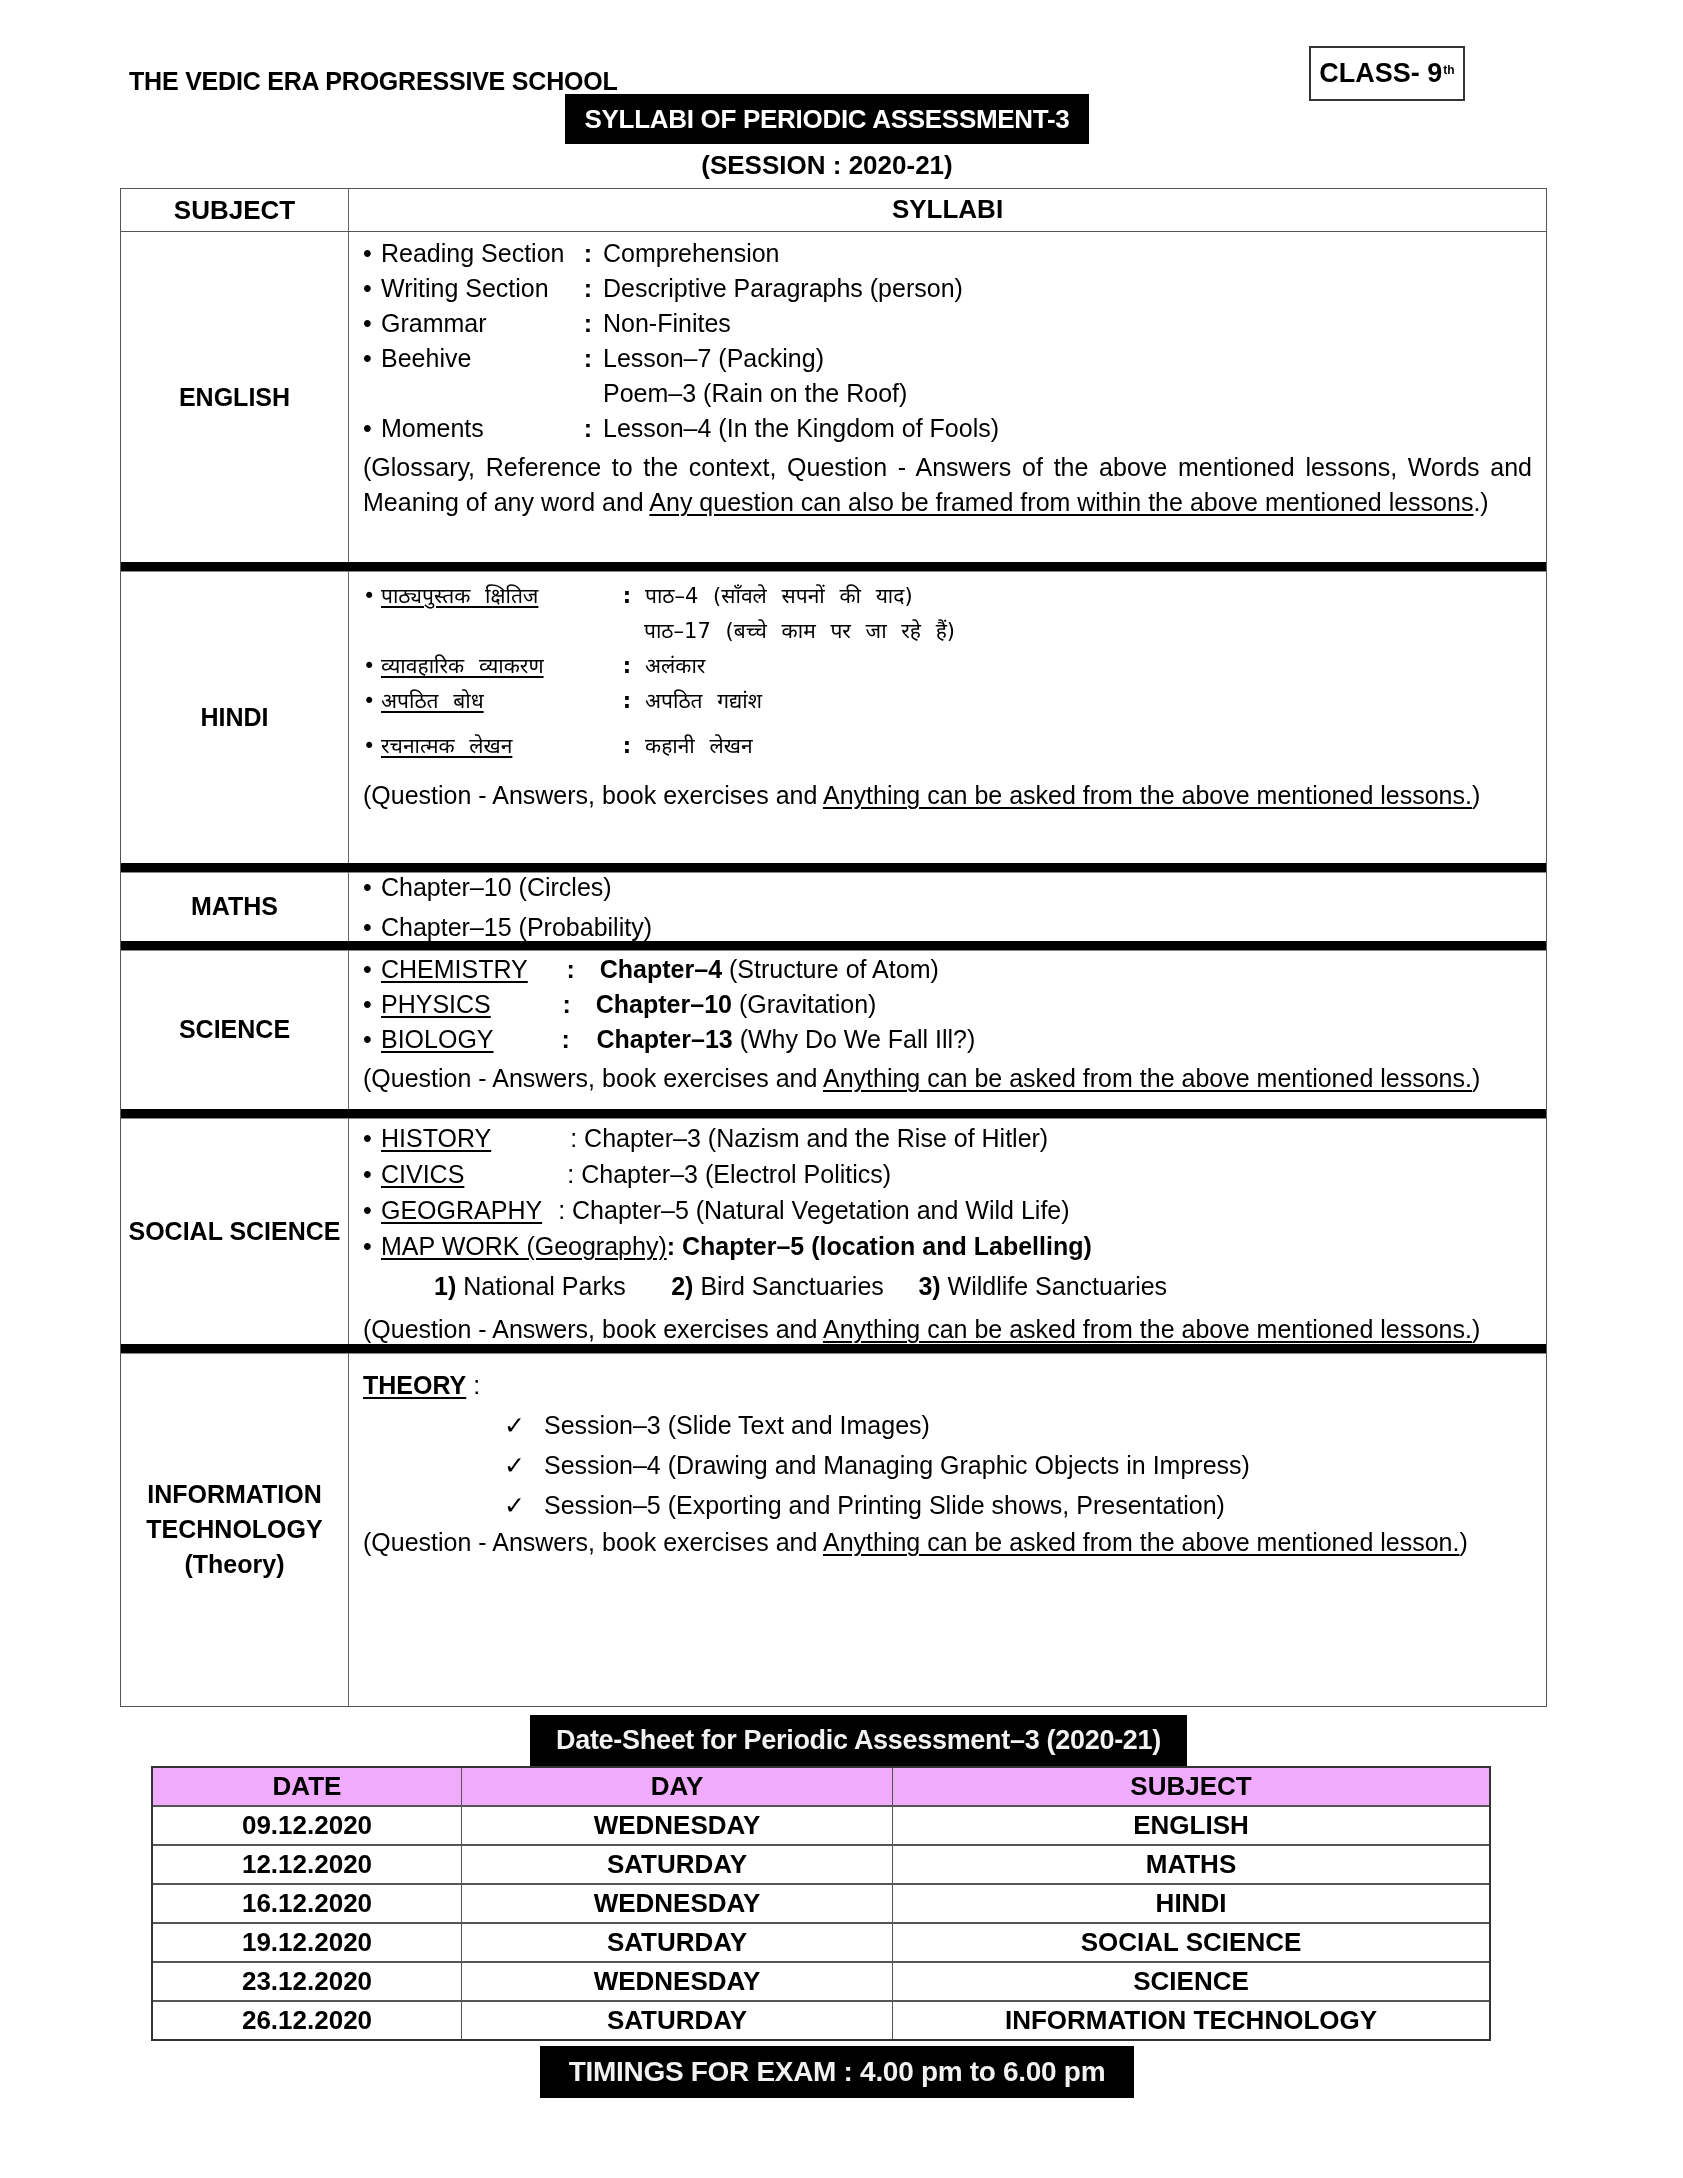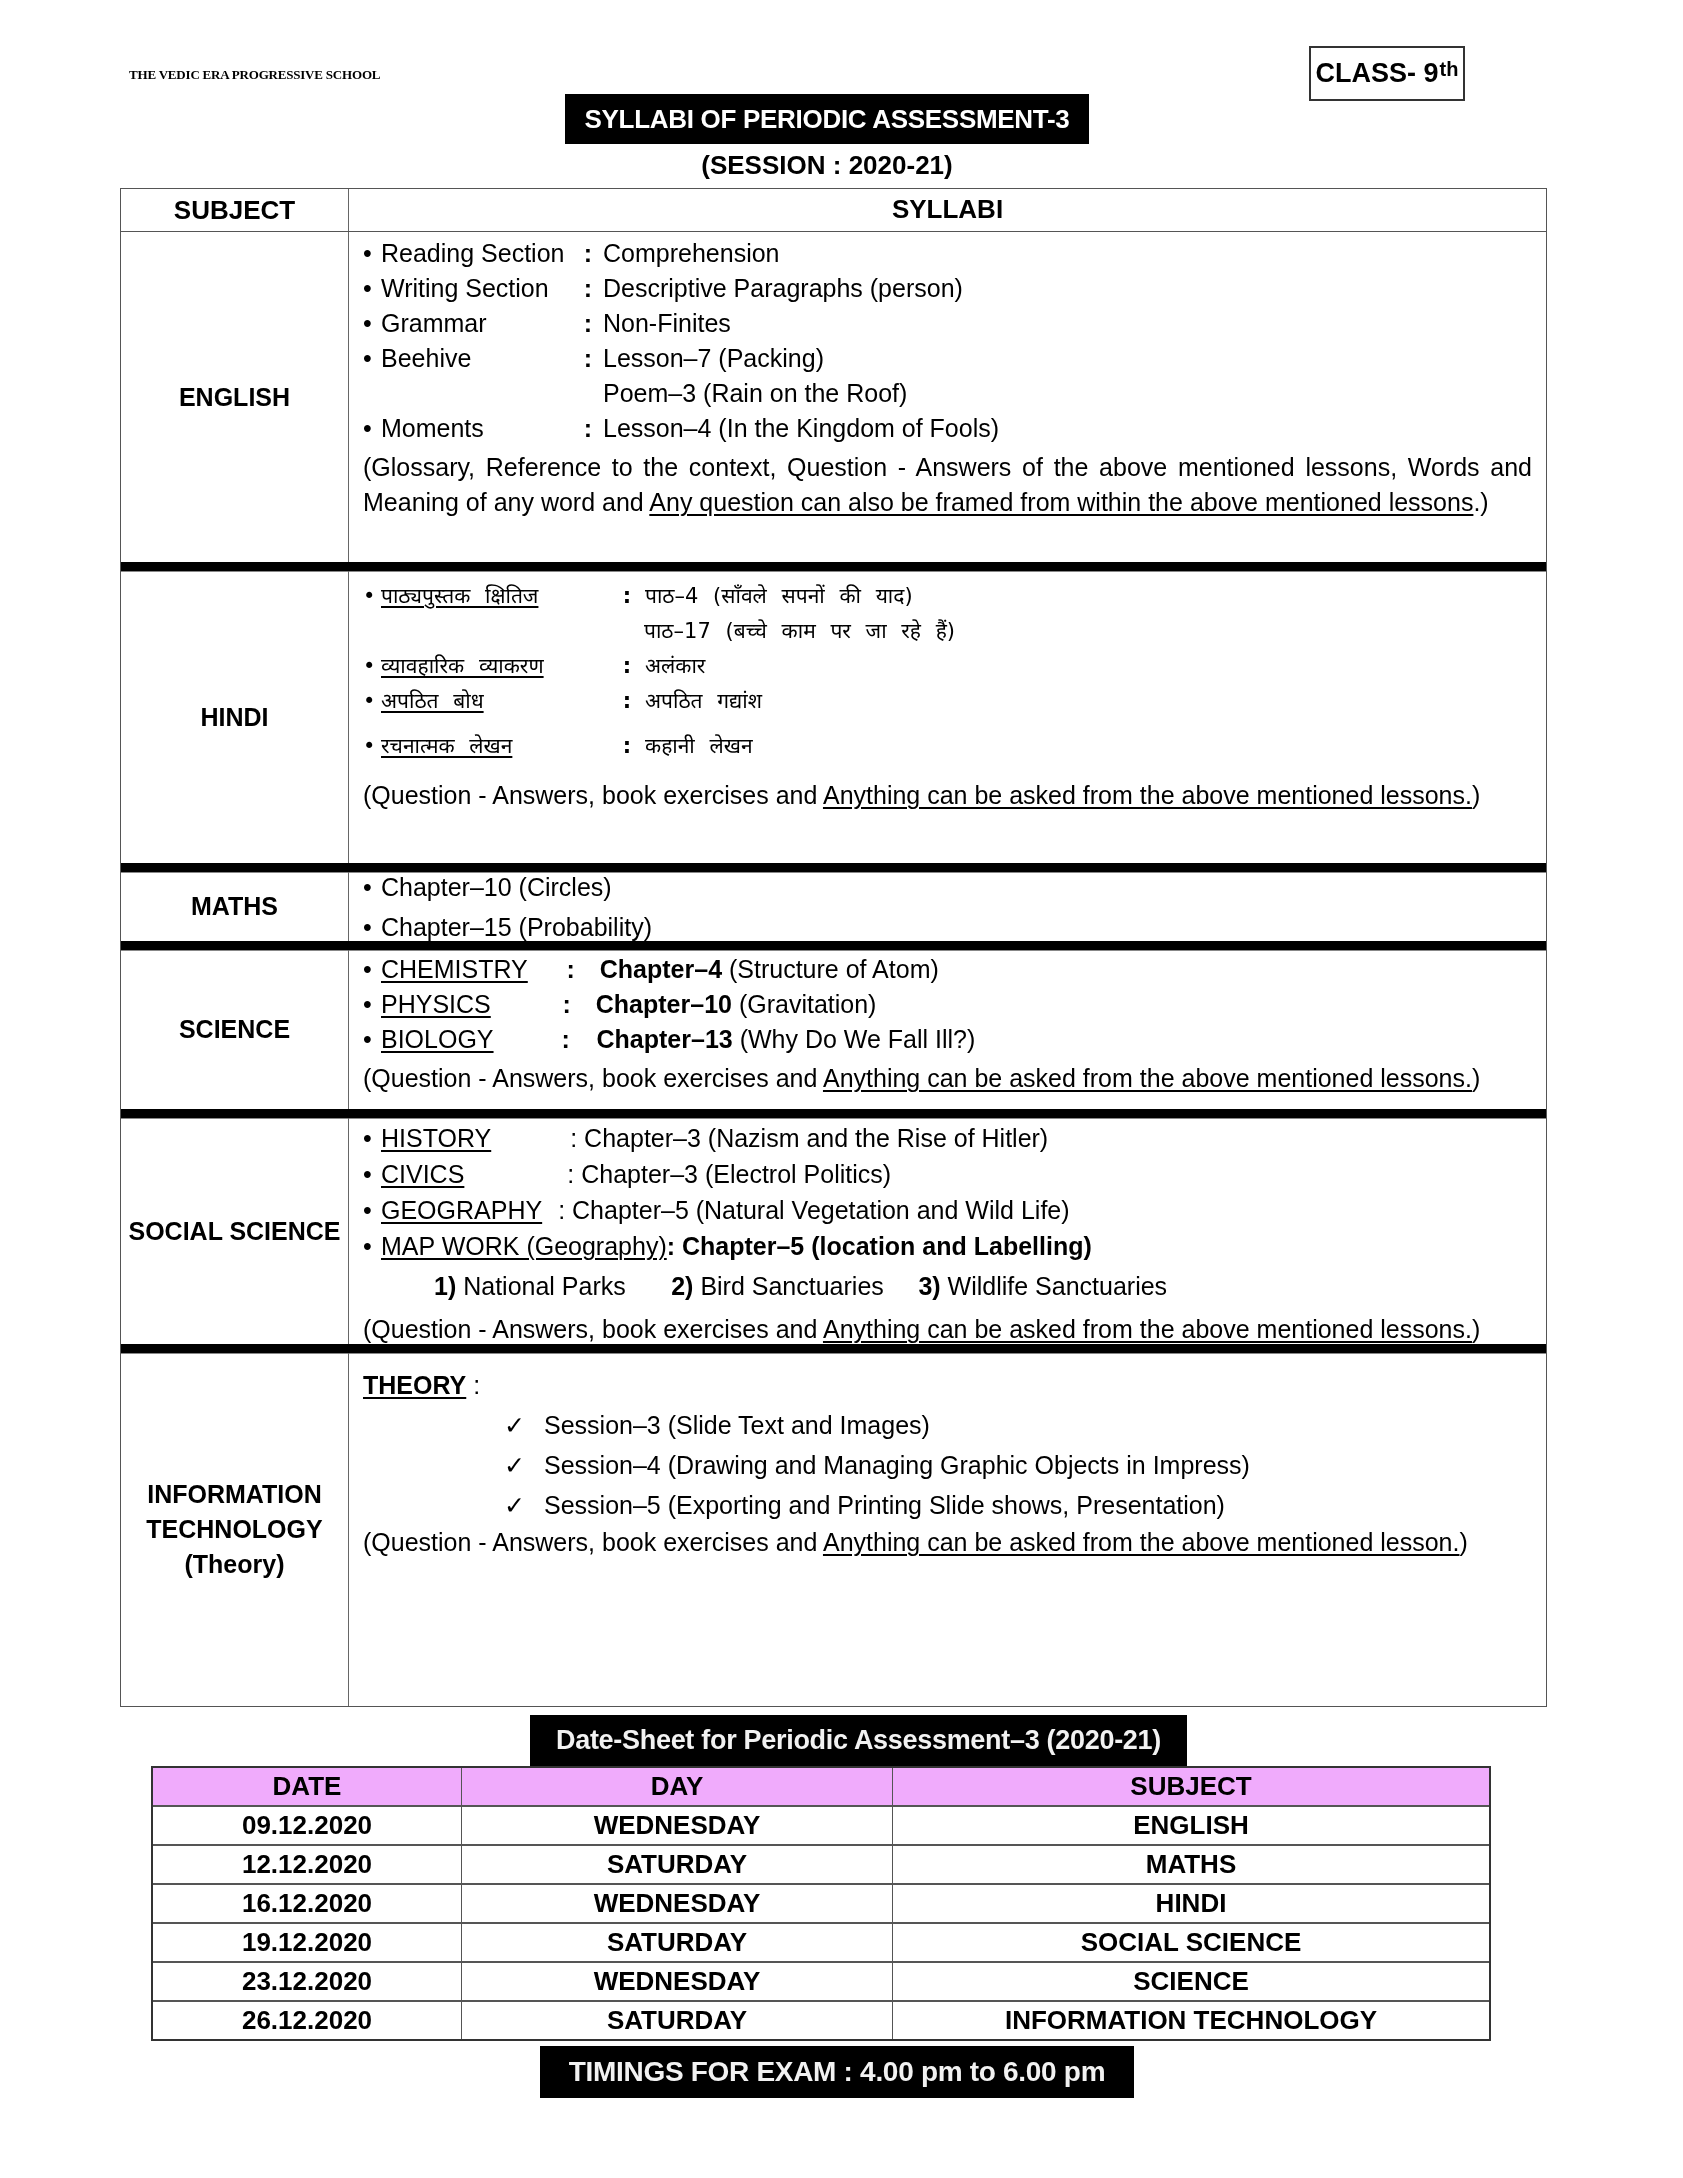--- a/index.html
+++ b/index.html
@@ -1,23 +1,23 @@
 <!DOCTYPE html>
 <html><head>
 <meta charset="utf-8">
 <style>
   html, body { margin: 0; padding: 0; background: #ffffff; }
   body { width: 1683px; height: 2178px; position: relative; overflow: hidden;
          font-family: "Liberation Sans", sans-serif; color: #000; }
   .abs { position: absolute; }
-  .school { left: 129px; top: 67px; font-size: 13px; font-weight: bold; letter-spacing: -0.2px; font-family: Liberation Serif, serif; }
+  .school { left: 129px; top: 67px; font-size: 25px; font-weight: bold; letter-spacing: -0.2px; }
   .classbox { left: 1309px; top: 46px; width: 156px; height: 55px; border: 2px solid #333;
               box-sizing: border-box; font-size: 27px; font-weight: bold; display: flex;
               align-items: center; justify-content: center; }
-  .classbox sup { font-size: 20px; position: relative; top: -4px; margin-left: 1px; }
+  .classbox sup { font-size: 12px; position: relative; top: -4px; margin-left: 1px; }
   .titlebox { left: 565px; top: 94px; width: 524px; height: 50px; background: #000; color: #fff;
               font-size: 26px; font-weight: bold; display: flex; align-items: center; justify-content: center;
               letter-spacing: -0.3px; }
   .session { left: 565px; top: 145px; width: 524px; text-align: center; font-size: 26px; font-weight: bold; line-height: 40px; }
 
   
   .maintable { left: 120px; top: 188px; width: 1427px; border: 1.5px solid #555; box-sizing: border-box; }
   .mrow { display: flex; position: relative; box-sizing: border-box; }
   .mrow.header { height: 43px; border-bottom: 1.5px solid #555; }
   .mrow.thick { border-top: 9px solid #000; box-shadow: inset 0 1px 0 #888; }

